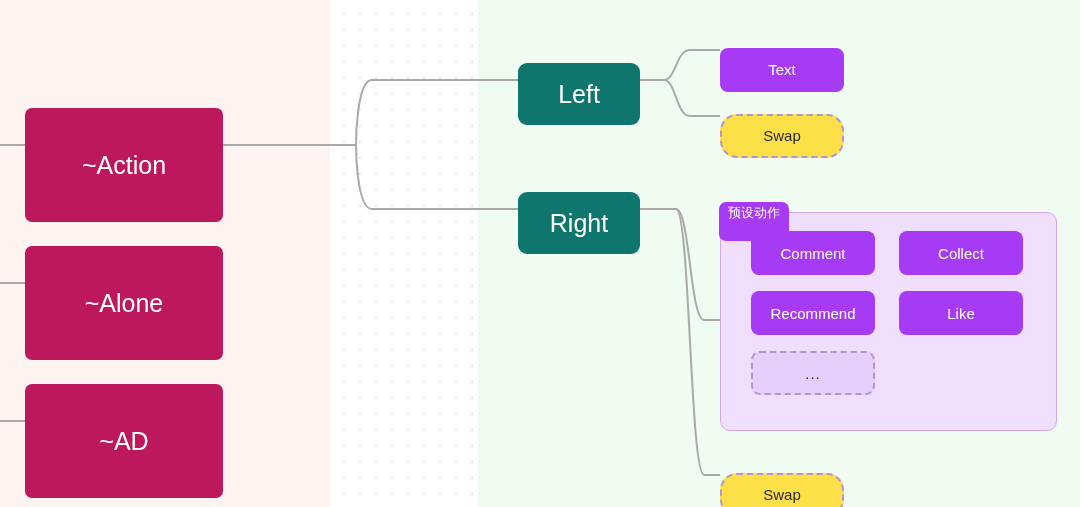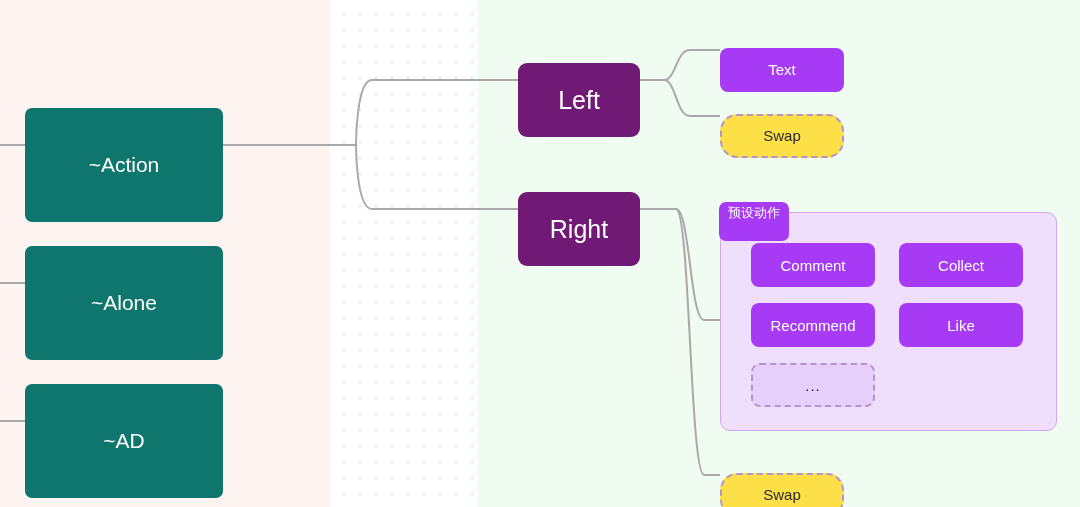--- a/index.html
+++ b/index.html
@@ -51,37 +51,37 @@
     align-items: center;
     justify-content: center;
     text-align: center;
     line-height: 1.2;
     white-space: nowrap;
     margin-top: 20px;
   }
 
   
   .node-red {
-    background: #0f766e;
+    background: #be185d;
     color: #ffffff;
     border-radius: 7px;
-    font-size: 21px;
+    font-size: 25px;
     width: 198px;
     height: 114px;
     left: 25px;
   }
 
   
   .node-purple-lg {
-    background: #701a75;
+    background: #0f766e;
     color: #ffffff;
     border-radius: 9px;
     font-size: 25px;
     width: 122px;
-    height: 74px;
+    height: 62px;
     left: 518px;
   }
 
   
   .node-purple-sm {
     background: #a63af5;
     color: #ffffff;
     border-radius: 8px;
     font-size: 15px;
     width: 124px;
@@ -117,21 +117,21 @@
     color: #ffffff;
     font-size: 13px;
     padding: 3px 9px 20px 9px;
     border-radius: 7px;
     white-space: nowrap;
     line-height: 1.25;
   }
   .group-grid {
     position: absolute;
     left: 30px;
-    top: 30px;
+    top: 18px;
     display: grid;
     grid-template-columns: 124px 124px;
     grid-template-rows: 44px 44px 44px;
     column-gap: 24px;
     row-gap: 16px;
   }
   .grid-cell {
     position: relative;
     display: flex;
     align-items: center;

